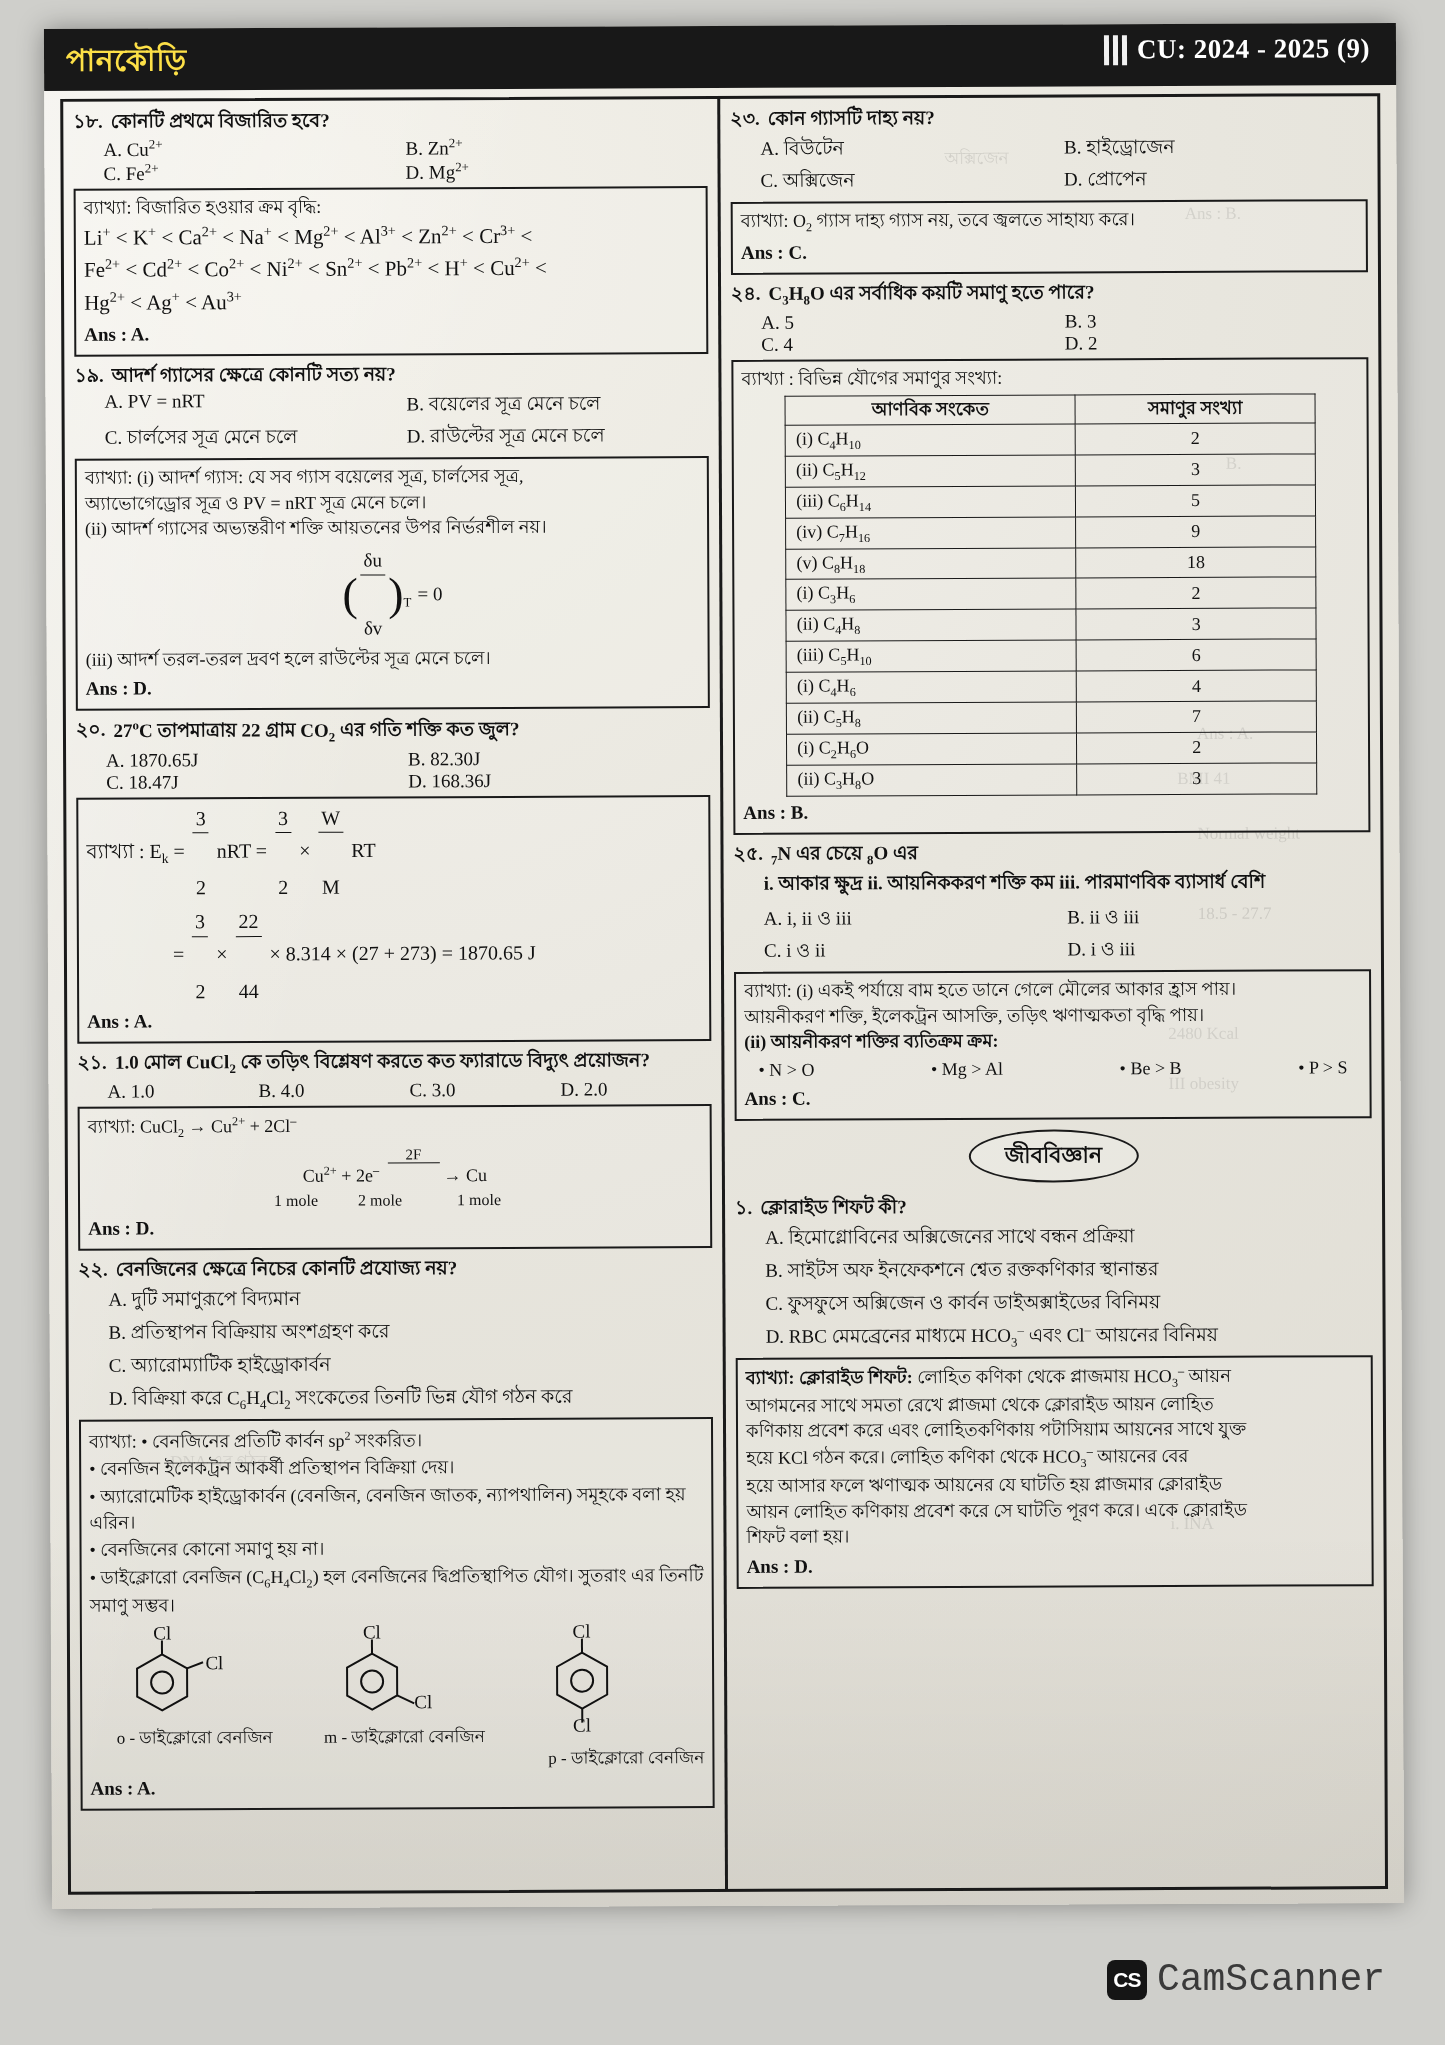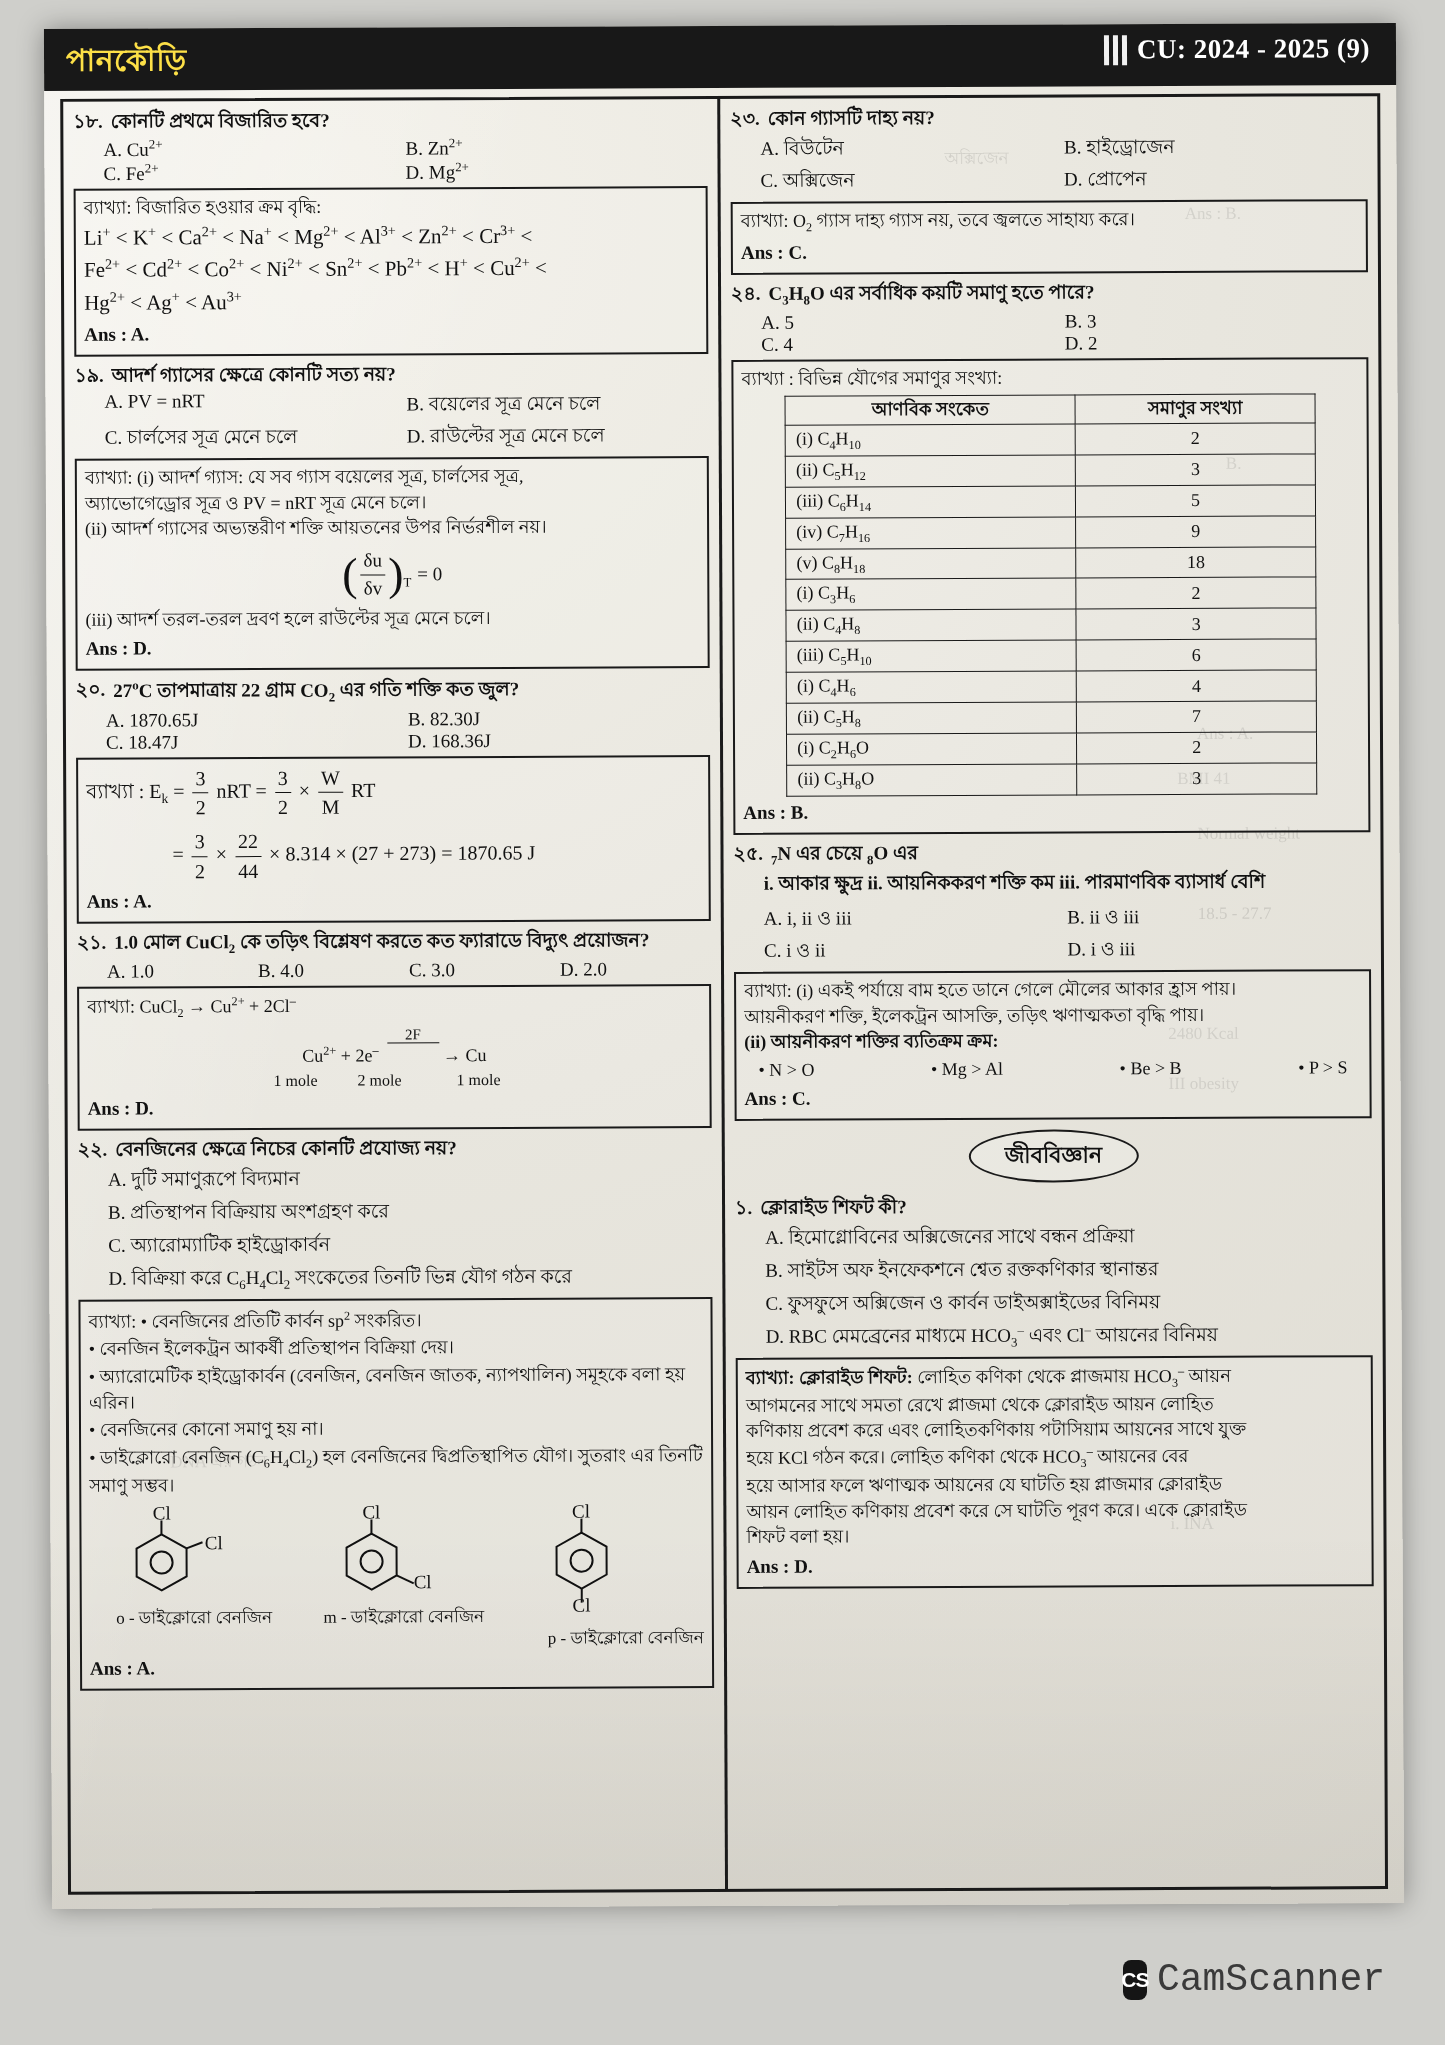--- a/index.html
+++ b/index.html
@@ -85,21 +85,21 @@
   .expl b { font-weight:bold; }
   .ans { font-weight:bold; font-size:19px; margin-top:3px; }
   .bullets p { margin:2px 0; }
   .center { text-align:center; }
   sub { font-size:.68em; }
   sup { font-size:.68em; }
 
   
   .frac { display:inline-block; vertical-align:middle; text-align:center; margin:0 3px; }
   .frac .n { display:block; border-bottom:1.6px solid #111; padding:0 3px; }
-  .frac .d { display:block; padding:0 3px; }
+  .frac .d { display:block; padding:0 3px;margin-top:40px; }
 
   
   .paren {
     display:inline-flex; align-items:center;
     font-size:19px;
   }
   .paren .big { font-size:46px; line-height:.7; font-weight:300; }
 
   
   table.iso {
@@ -131,21 +131,21 @@
     position:absolute; color:rgba(40,40,40,.13);
     font-size:17px; pointer-events:none; user-select:none;
     font-family:"Liberation Serif", serif;
   }
   
   #cs {
     position:absolute; right:60px; bottom:44px;
     display:flex; align-items:center; gap:10px;
   }
   #cs .logo {
-    width:24px; height:40px; background:#151515; color:#fff;
+    width:40px; height:40px; background:#151515; color:#fff;
     border-radius:8px; font-family:"Liberation Sans", sans-serif;
     font-weight:bold; font-size:21px; display:flex; align-items:center; justify-content:center;
     letter-spacing:-1px;
   }
   #cs .t { font-size:38px; color:#3a3a3a; font-family:Liberation Mono, monospace; }
 </style>
 </head>
 <body>
 
 <div id="sheet">

